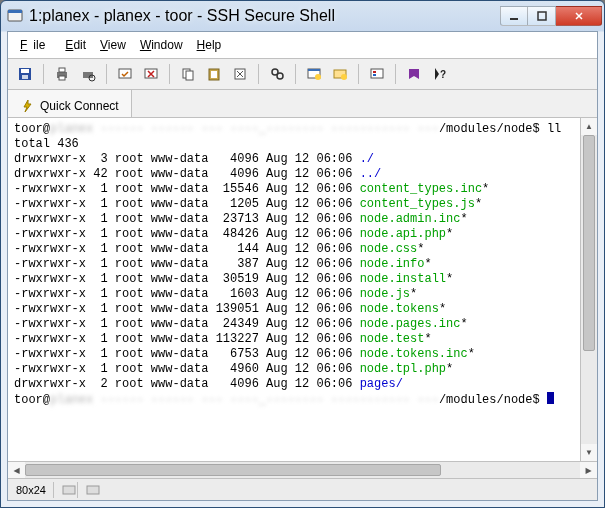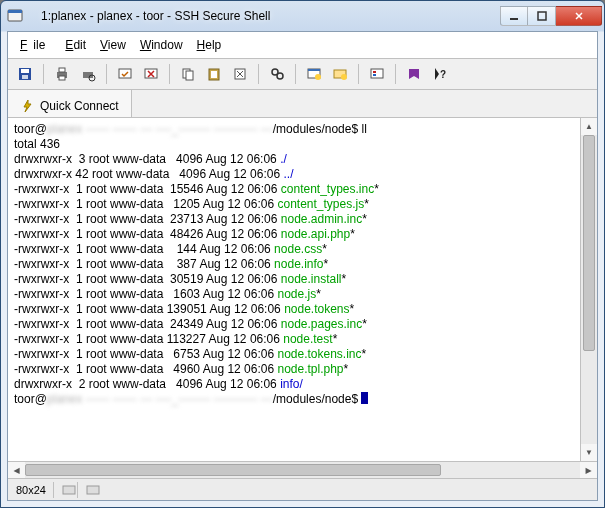--- a/index.html
+++ b/index.html
@@ -39,21 +39,21 @@
     display: flex;
     align-items: center;
     padding: 0 2px 0 6px;
     color: #000;
   }
   .titlebar .app-icon {
     width: 16px; height: 16px;
     margin-right: 6px;
     display: inline-flex; align-items:center; justify-content:center;
   }
-  .titlebar .title-text { flex: 1; font-size: 12px; text-shadow: 0 0 6px #fff; margin-left: 12px; }
+  .titlebar .title-text { flex: 1; font-size: 16px; text-shadow: 0 0 6px #fff; }
   .win-controls { display:flex; gap:0; }
   .win-btn {
     width: 28px; height: 20px;
     border: 1px solid rgba(0,0,0,0.25);
     border-left: none;
     background: linear-gradient(#f5f9fd,#d3e4f5);
     display:flex; align-items:center; justify-content:center;
     font-size:10px;
   }
   .win-btn:first-child { border-left:1px solid rgba(0,0,0,0.25); border-radius:0 0 0 3px; }
@@ -109,21 +109,21 @@
   }
   .terminal-wrap {
     flex:1;
     display:flex;
     min-height:0;
   }
   .terminal {
     flex:1;
     background: var(--terminal-bg);
     color: var(--terminal-fg);
-    font-family: Liberation Sans, sans-serif;
+    font-family: Liberation Mono, monospace;
     font-size: 12px;
     line-height: 15px;
     padding: 4px 6px;
     overflow: hidden;
     white-space: pre;
   }
   .scroll-v {
     width: 17px;
     background:#f0f0f0;
     border-left:1px solid var(--divider);
@@ -332,21 +332,21 @@
 -rwxrwxr-x  1 root www-data  48426 Aug 12 06:06 <span class="green">node.api.php</span>*
 -rwxrwxr-x  1 root www-data    144 Aug 12 06:06 <span class="green">node.css</span>*
 -rwxrwxr-x  1 root www-data    387 Aug 12 06:06 <span class="green">node.info</span>*
 -rwxrwxr-x  1 root www-data  30519 Aug 12 06:06 <span class="green">node.install</span>*
 -rwxrwxr-x  1 root www-data   1603 Aug 12 06:06 <span class="green">node.js</span>*
 -rwxrwxr-x  1 root www-data 139051 Aug 12 06:06 <span class="green">node.tokens</span>*
 -rwxrwxr-x  1 root www-data  24349 Aug 12 06:06 <span class="green">node.pages.inc</span>*
 -rwxrwxr-x  1 root www-data 113227 Aug 12 06:06 <span class="green">node.test</span>*
 -rwxrwxr-x  1 root www-data   6753 Aug 12 06:06 <span class="green">node.tokens.inc</span>*
 -rwxrwxr-x  1 root www-data   4960 Aug 12 06:06 <span class="green">node.tpl.php</span>*
-drwxrwxr-x  2 root www-data   4096 Aug 12 06:06 <span class="blue">info/</span>
+drwxrwxr-x  2 root www-data   4096 Aug 12 06:06 <span class="blue">pages/</span>
 toor@<span class="blur">planex ------ ------ --- ----_-------- ----------- ---</span>/modules/node$ <span class="cursor"></span></div>
       <div class="scroll-v">
         <div class="arrow">▲</div>
         <div class="track">
             <div class="thumb"></div>
           </div>
         <div class="arrow bottom">▼</div>
       </div>
     </div>
     <div class="scroll-h">

